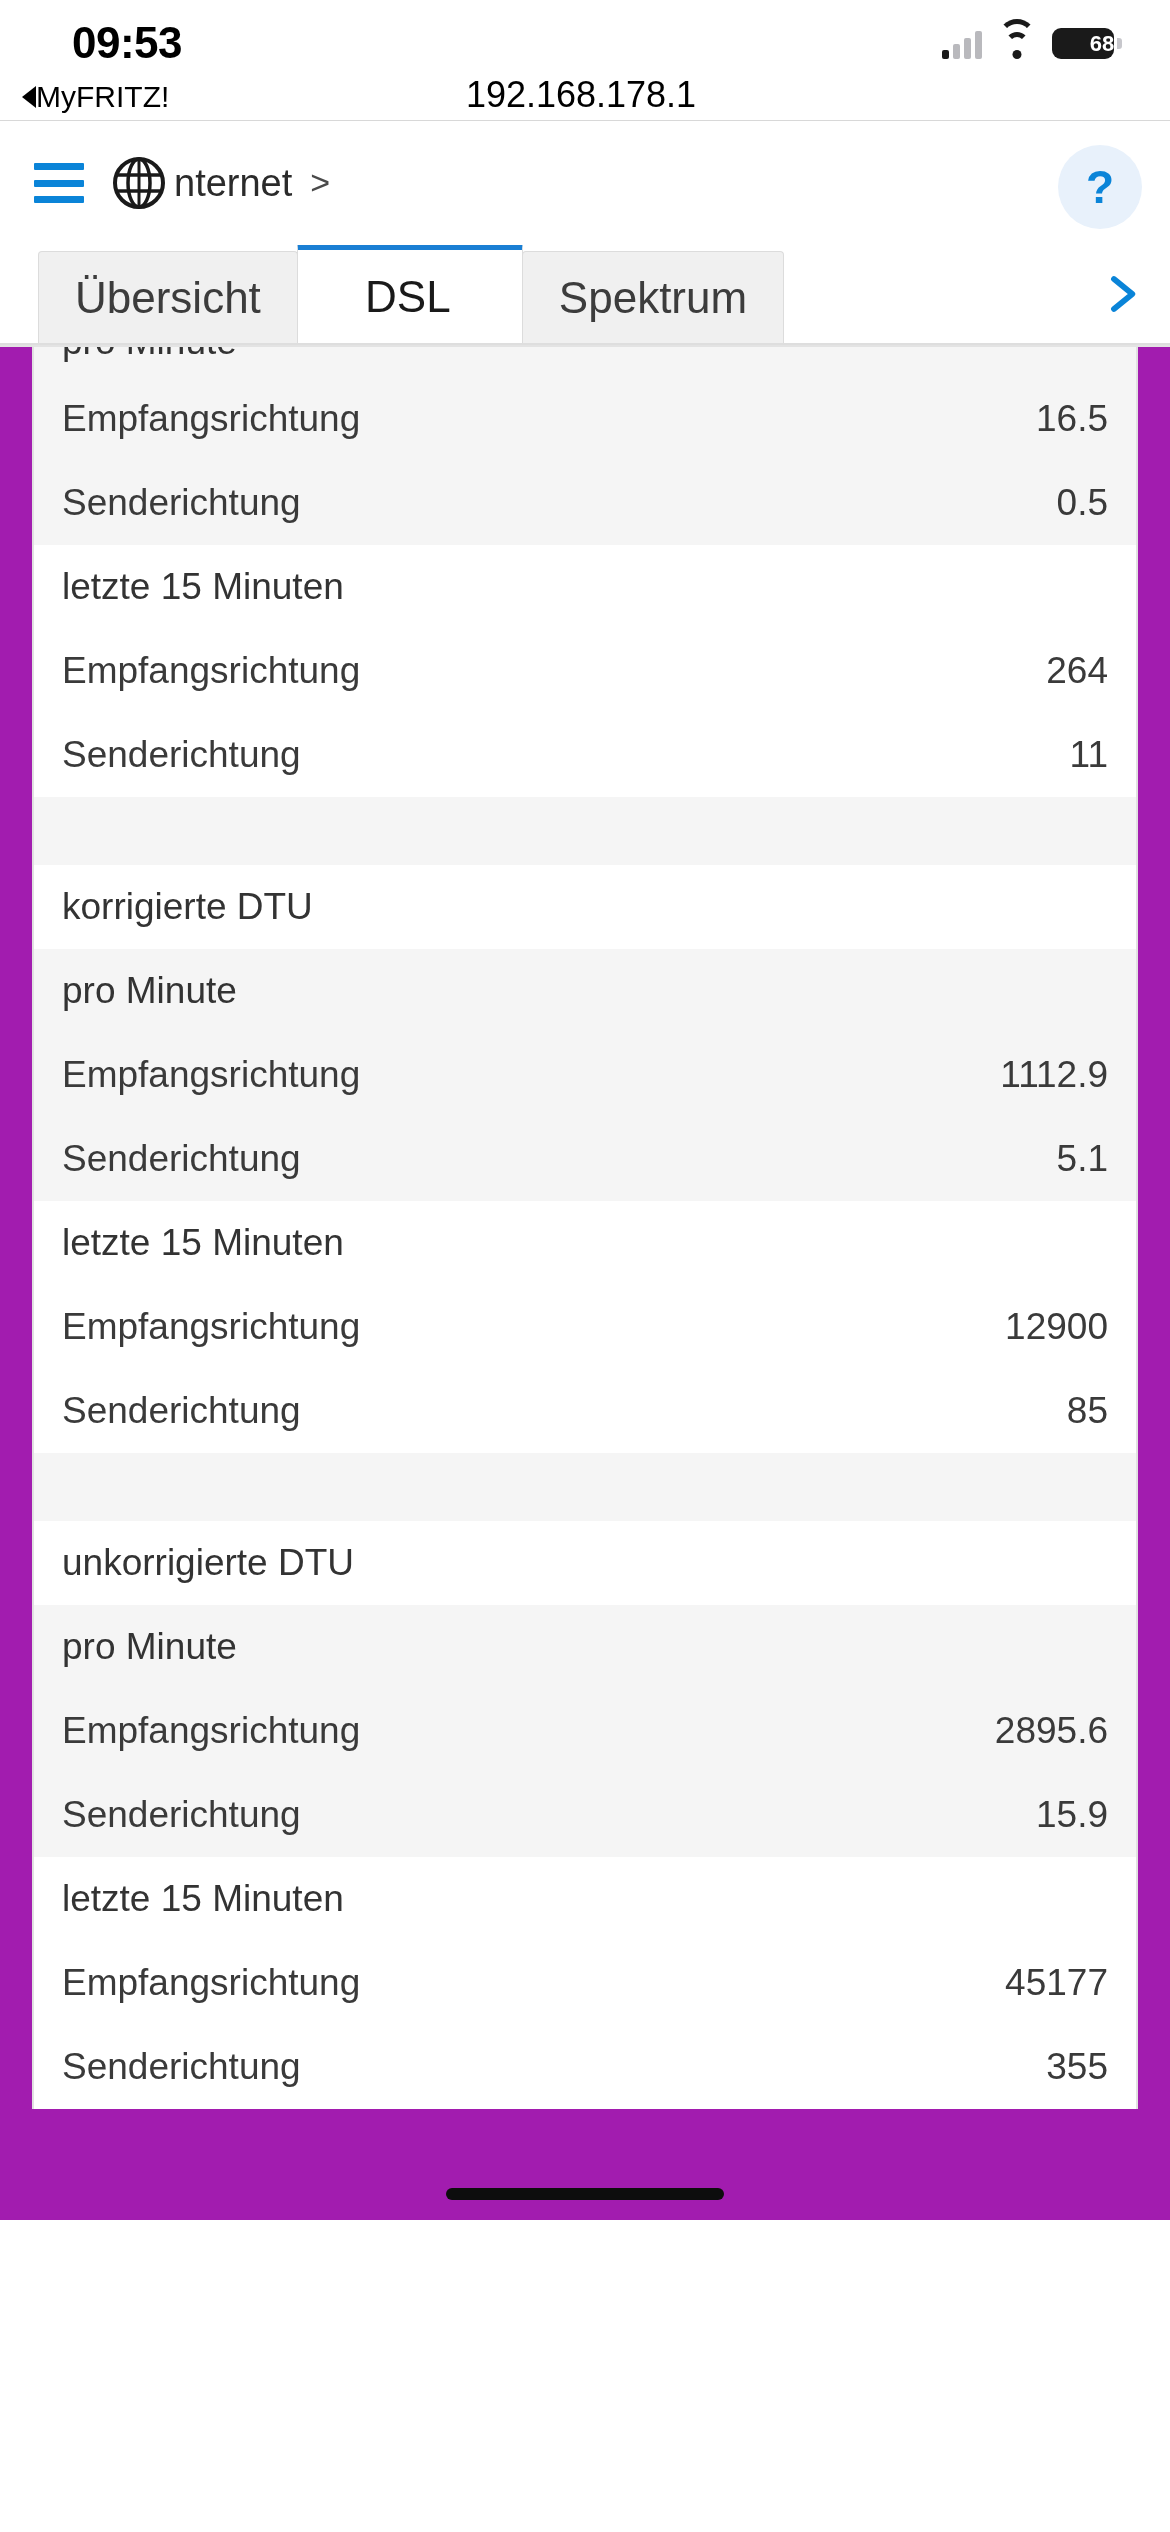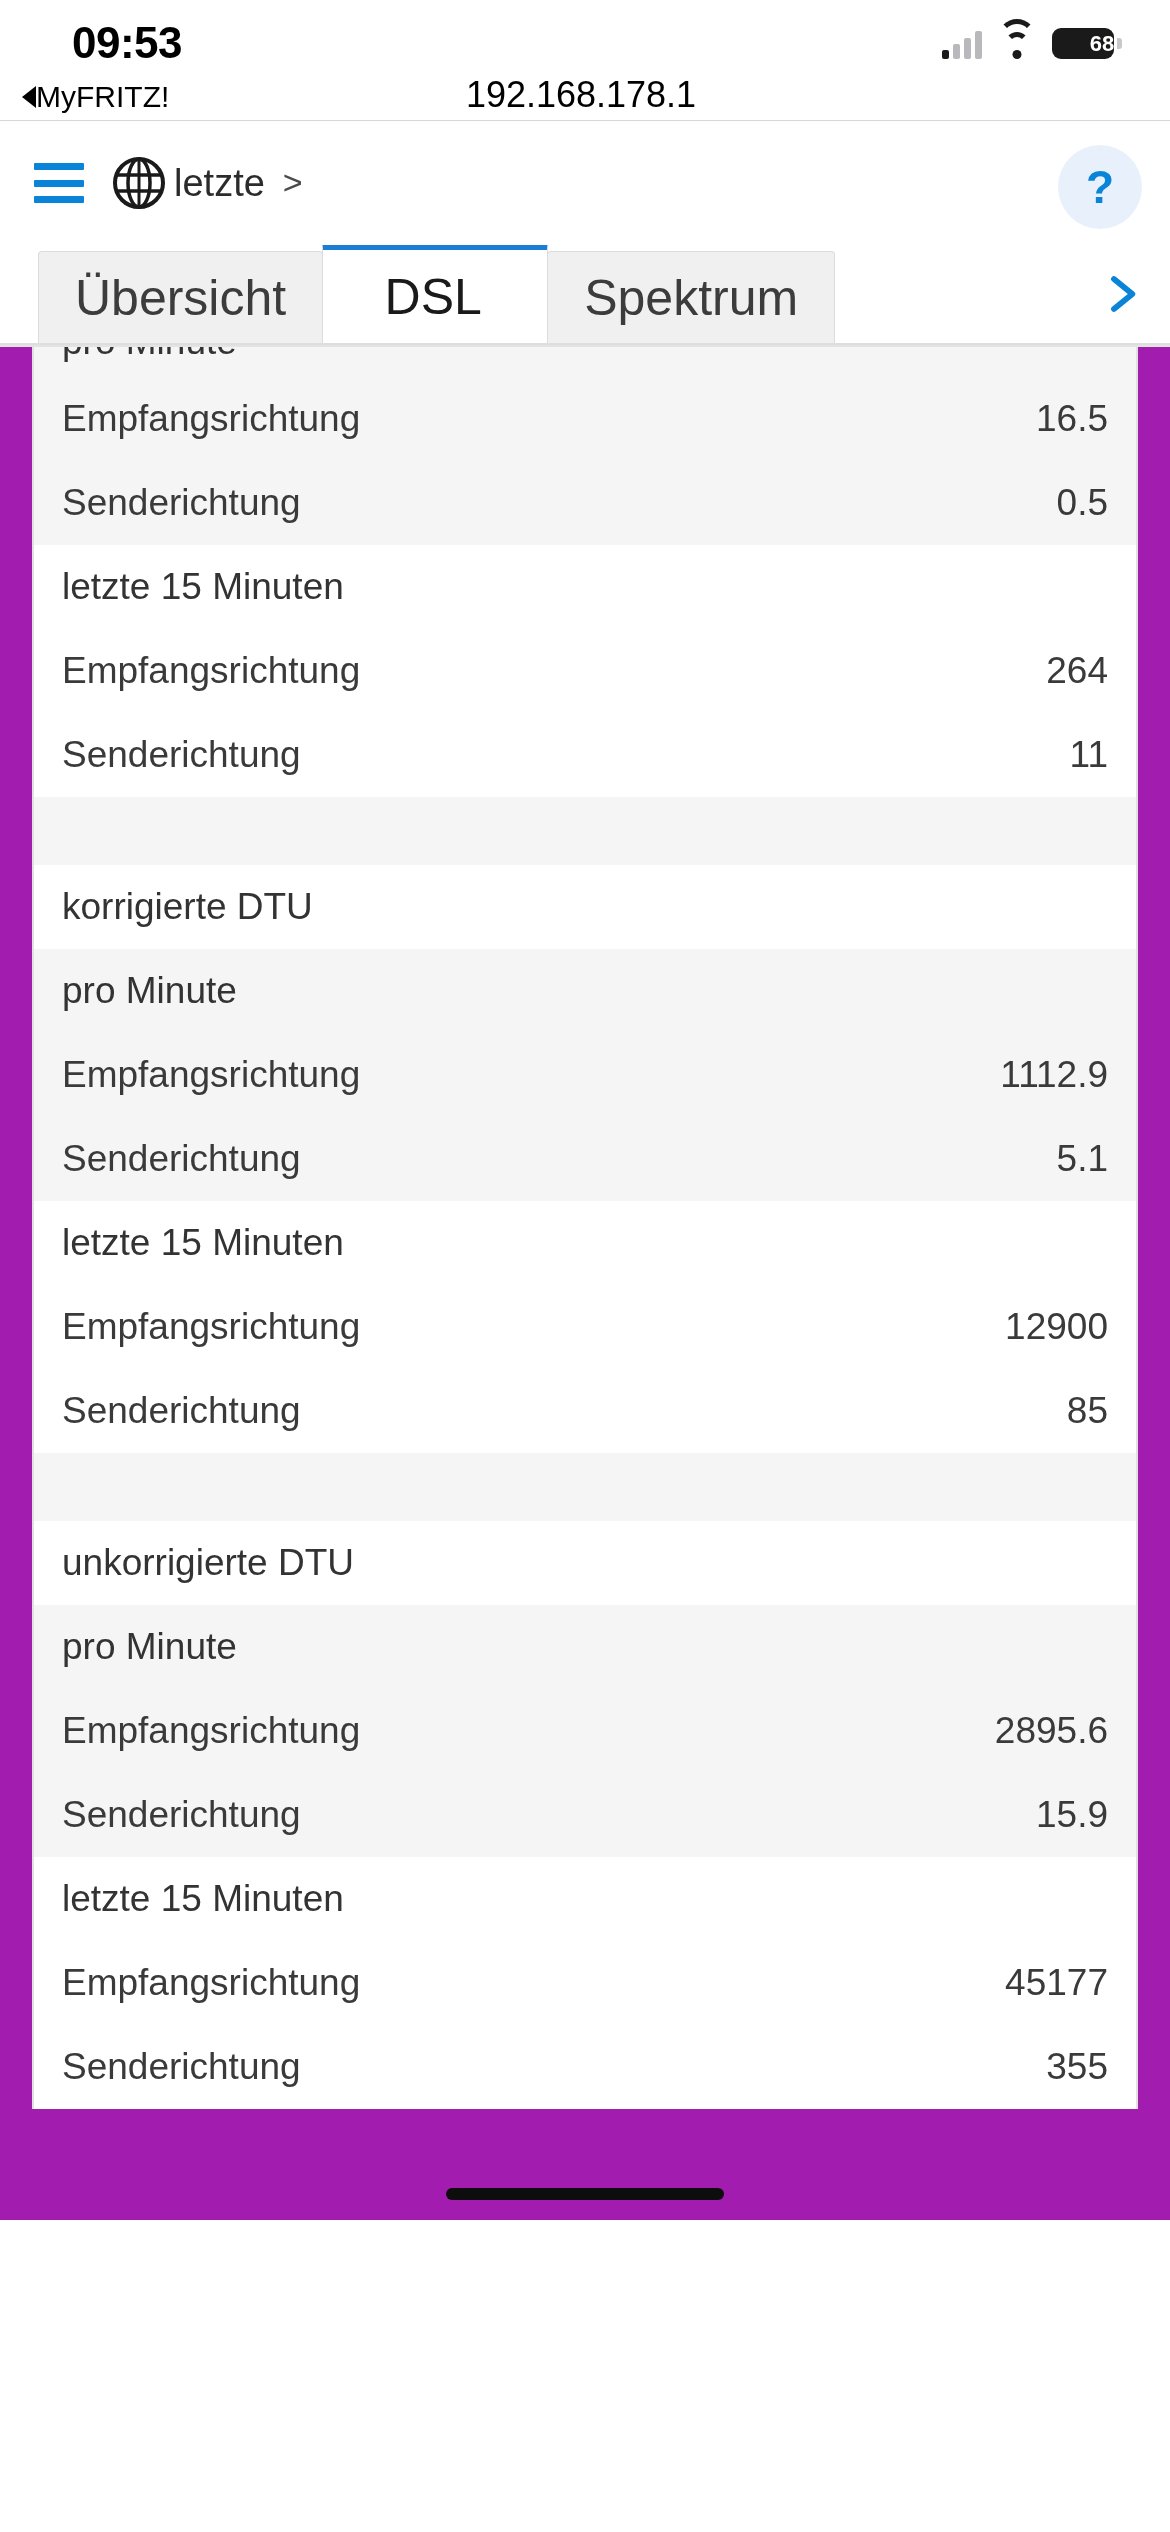--- a/index.html
+++ b/index.html
@@ -194,21 +194,21 @@
     border-bottom: 2px solid #dedede;
     overflow: hidden;
   }
   .tab {
     height: 92px;
     min-width: 226px;
     padding: 0 36px;
     display: flex;
     align-items: center;
     justify-content: center;
-    font-size: 50px;
+    font-size: 44px;
     color: #3c3c3c;
     background: #f0f0f0;
     border: 1px solid #dcdcdc;
     border-bottom: none;
     border-radius: 4px 4px 0 0;
     margin-right: -1px;
   }
   .tab.active {
     background: #ffffff;
     border-top: 7px solid #1a7fd4;
@@ -331,21 +331,21 @@
       <svg viewBox="0 0 54 54" width="54" height="54" aria-hidden="true">
         <circle cx="27" cy="27" r="24" fill="none" stroke="#1a1a1a" stroke-width="4"></circle>
         <ellipse cx="27" cy="27" rx="11" ry="24" fill="none" stroke="#1a1a1a" stroke-width="3.5"></ellipse>
         <line x1="4" y1="19" x2="50" y2="19" stroke="#1a1a1a" stroke-width="3.5"></line>
         <line x1="4" y1="35" x2="50" y2="35" stroke="#1a1a1a" stroke-width="3.5"></line>
         <line x1="27" y1="3" x2="27" y2="51" stroke="#1a1a1a" stroke-width="3"></line>
       </svg>
     </div>
 
     <div class="breadcrumb">
-      <span class="crumb-parent">letzte</span>
+      <span class="crumb-parent">nternet</span>
       <span class="chev">&gt;</span>
     </div>
 
     <div class="help-btn">?</div>
   </div>
 
   <div class="tabs">
     <div class="tab">Übersicht</div>
     <div class="tab active">DSL</div>
     <div class="tab">Spektrum</div>

